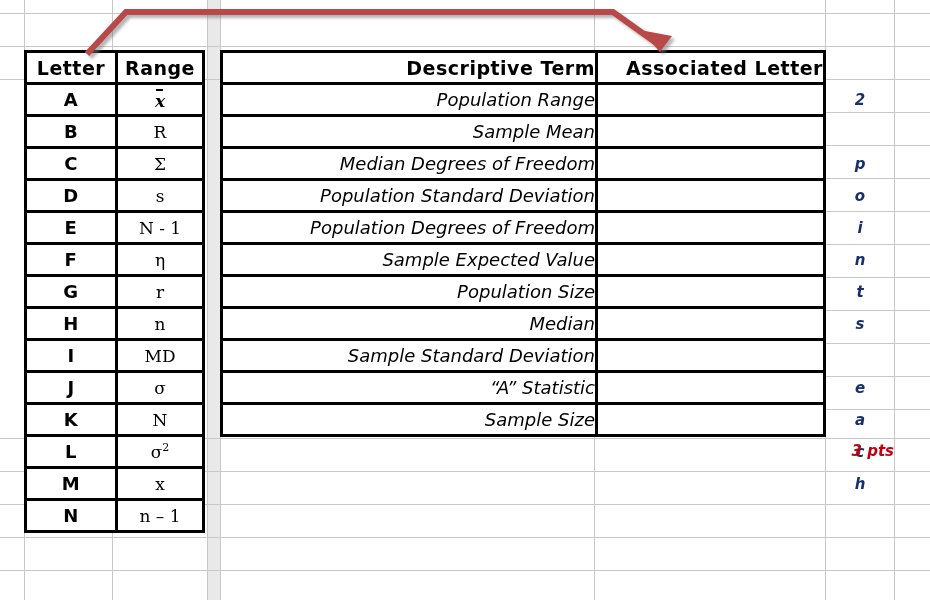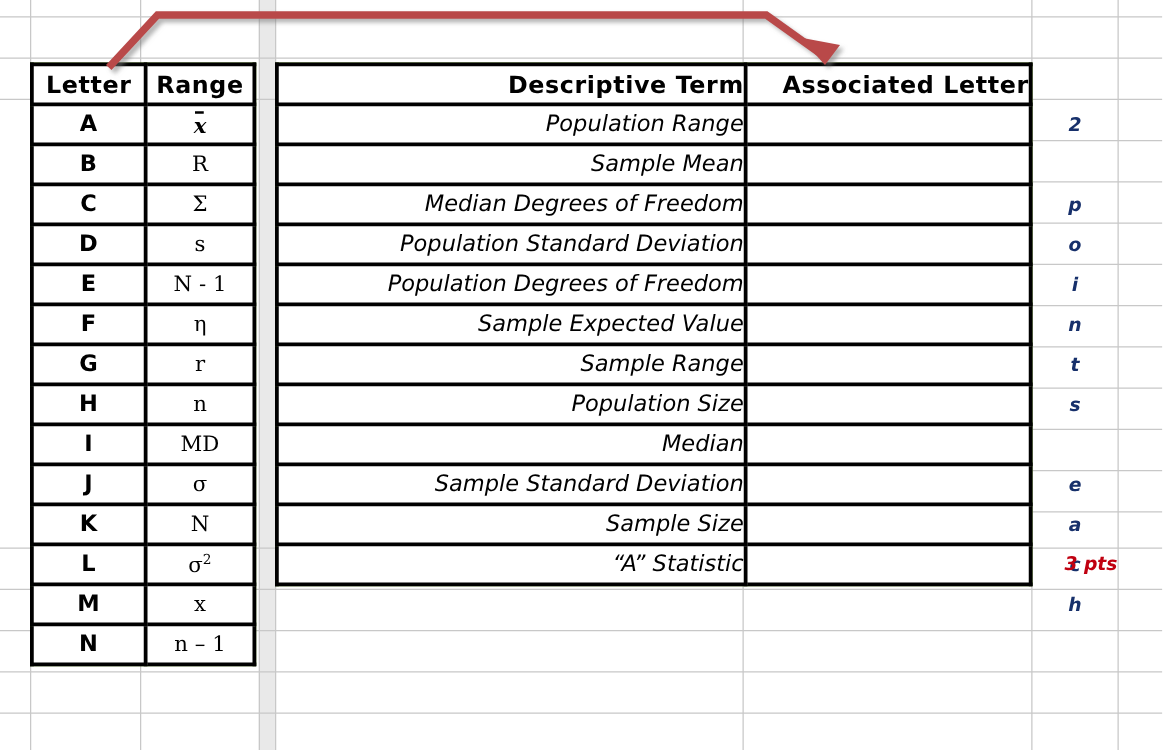--- a/index.html
+++ b/index.html
@@ -46,21 +46,21 @@
     width: 13px;
     height: 600px;
     background: #e9e9e9;
   }
 
   
   .tbl {
     position: absolute;
     border-collapse: collapse;
     z-index: 2;
-    background: #4d7c0f;
+    background: #701a75;
   }
   .tbl td, .tbl th {
     border: 3px solid #000000;
     background: #ffffff;
     padding: 0;
     text-align: center;
     vertical-align: middle;
   }
 
   
@@ -310,41 +310,37 @@
         </tr>
         <tr>
           <td class="col-term term-cell">Population Degrees of Freedom</td>
           <td class="col-assoc"></td>
         </tr>
         <tr>
           <td class="col-term term-cell">Sample Expected Value</td>
           <td class="col-assoc"></td>
         </tr>
         <tr>
-          <td class="col-term term-cell">Sample Range</td>
-          <td class="col-assoc"></td>
-        </tr>
-        <tr>
           <td class="col-term term-cell">Population Size</td>
           <td class="col-assoc"></td>
         </tr>
         <tr>
           <td class="col-term term-cell">Median</td>
           <td class="col-assoc"></td>
         </tr>
         <tr>
           <td class="col-term term-cell">Sample Standard Deviation</td>
           <td class="col-assoc"></td>
         </tr>
         <tr>
+          <td class="col-term term-cell">“A” Statistic</td>
+          <td class="col-assoc"></td>
+        </tr>
+        <tr>
           <td class="col-term term-cell">Sample Size</td>
-          <td class="col-assoc"></td>
-        </tr>
-        <tr>
-          <td class="col-term term-cell">“A” Statistic</td>
           <td class="col-assoc"></td>
         </tr>
       </tbody>
   </table>
 
   <div id="points-column">
       <span class="pt-char">2</span>
       <span class="pt-char blank">&nbsp;</span>
       <span class="pt-char">p</span>
       <span class="pt-char">o</span>

